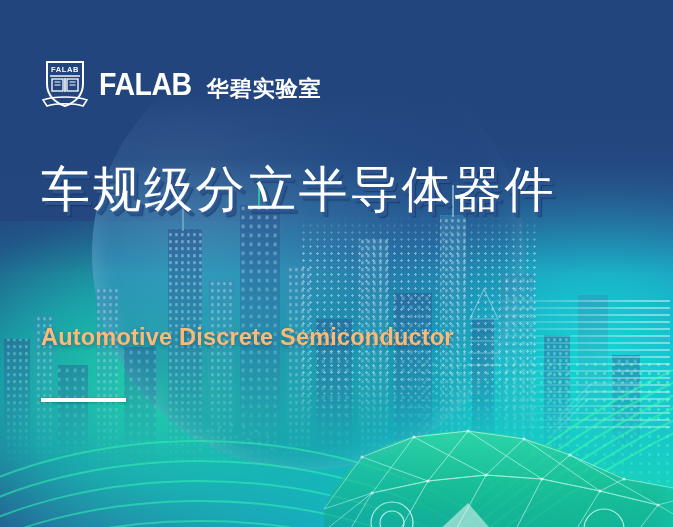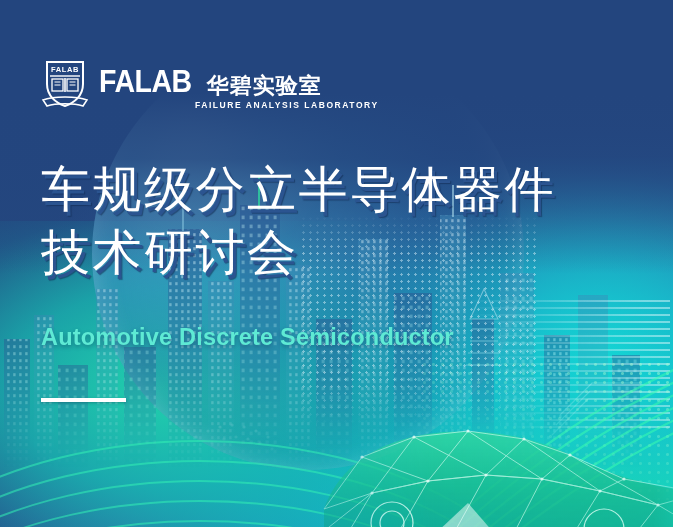--- a/index.html
+++ b/index.html
@@ -71,21 +71,21 @@
   }
 
   
   .waves { position:absolute; left:-180px; bottom:-210px; width:760px; height:520px; }
   .waves-r { position:absolute; right:-120px; bottom:-60px; width:380px; height:260px; opacity:.85; }
 
   
   .car { position:absolute; left:318px; bottom:-6px; width:390px; height:150px; }
 
   
-  .header { position:absolute; left:41px; top:58px; display:flex; align-items:flex-end; gap:10px; }
+  .header { position:absolute; left:41px; top:58px; display:flex; align-items:center; gap:10px; }
   .crest { width:48px; height:52px; position:relative; flex:0 0 auto; }
   .brand-block { display:flex; flex-direction:column; }
   .brand-row { display:flex; align-items:flex-end; gap:7px; }
   .brand-latin {
     color:#ffffff; font-size:31px; font-weight:bold; letter-spacing:-.5px;
     line-height:1; transform:scaleX(.92); transform-origin:left bottom;
   }
   .brand-cn {
     color:#ffffff; font-size:22px; font-weight:bold; line-height:1;
     letter-spacing:1px;
@@ -97,21 +97,21 @@
 
   
   .title-cn {
     position:absolute; left:41px; top:158px; width:610px;
     color:#ffffff; font-weight:normal; font-size:49px; line-height:1.28;
     letter-spacing:2.5px;
     text-shadow: 3px 4px 0 #2b5490, 4px 5px 1px rgba(16,42,80,.55);
   }
   .title-en {
     position:absolute; left:41px; top:322px; width:520px;
-    color:#5eead4; font-weight:bold; font-size:23.5px; line-height:1.32;
+    color:#fdba74; font-weight:bold; font-size:23.5px; line-height:1.32;
     letter-spacing:.2px;
     text-shadow: 0 2px 4px rgba(18,60,92,.45);
   }
   .rule {
     position:absolute; left:41px; top:398px; width:85px; height:4px;
     background:#ffffff; box-shadow:0 1px 3px rgba(10,50,70,.35);
   }
 </style>
 </head>
 <body>
@@ -324,27 +324,25 @@
         <line x1="28.5" y1="24" x2="34.5" y2="24" stroke="#ffffff" stroke-width="1"></line>
         <line x1="28.5" y1="27" x2="34.5" y2="27" stroke="#ffffff" stroke-width="1"></line>
         <path d="M2 42 C 12 38, 36 38, 46 42 L 42 48 C 33 45, 15 45, 6 48 Z" fill="none" stroke="#ffffff" stroke-width="1.6"></path>
       </svg>
     </div>
     <div class="brand-block">
       <div class="brand-row">
         <span class="brand-latin">FALAB</span>
         <span class="brand-cn">华碧实验室</span>
       </div>
-      <div class="brand-sub">FAILURE ANALYSIS LABORATORY</div>
     </div>
   </div>
 
   <div class="title-cn">
     <div>车规级分立半导体器件</div>
-    <div>技术研讨会</div>
   </div>
 
   <div class="title-en">
     <div>Automotive Discrete Semiconductor</div>
   </div>
 
   <div class="rule"></div>
 
 </div>
 

